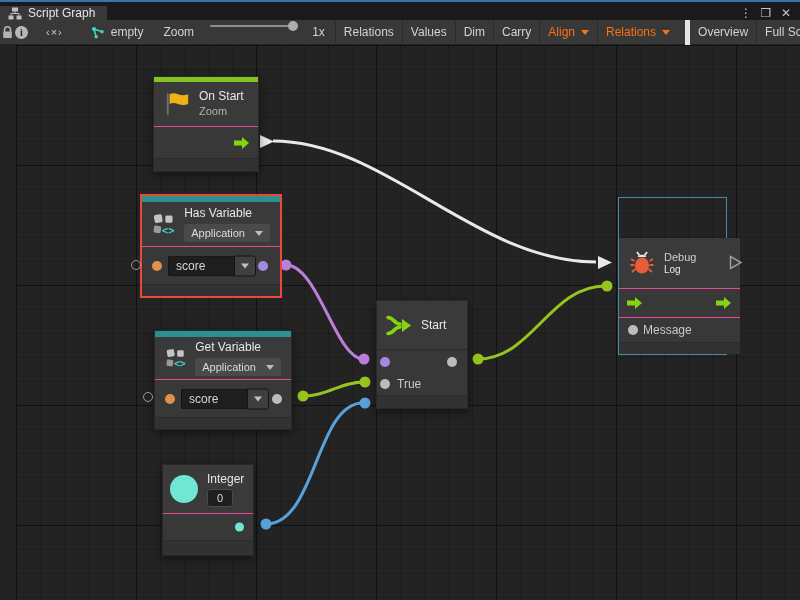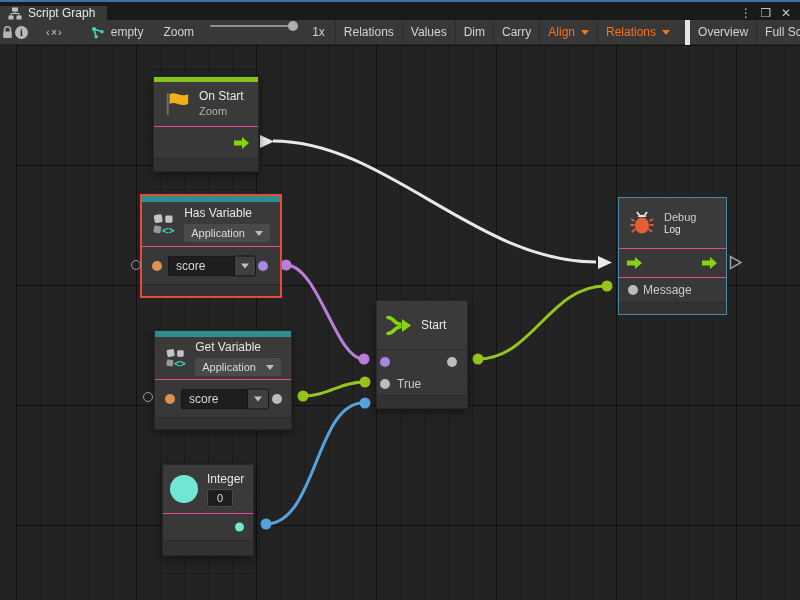--- a/index.html
+++ b/index.html
@@ -289,21 +289,21 @@
           <div class="valuebox">0</div>
         </div>
       </div>
       <div class="row" style="height:26px;">
         <span class="dot" style="right:9px;width:9px;height:9px;background:var(--port-cyan)"></span>
       </div>
       <div class="nfooter" style="height:14px;"></div>
     </div>
 
     <div class="hlwrap" style="left:602px;top:152px;width:107px;">
-      <div class="node" style="width:107px;">
+      <div class="node" style="width:121px;margin-top:40px;">
         <div class="head" style="height:50px;">
           <svg width="26" height="26" viewBox="0 0 26 26">
             <path d="M8,2 L10.5,5.5 M18,2 L15.5,5.5" stroke="#e9e9e9" stroke-width="1.8"></path>
             <path d="M8.5,7 a5,4 0 0 1 9,0" fill="#e9e9e9"></path>
             <path d="M5.5,11 L2,9 M5.5,15 L1.5,15 M6.5,19 L3,22 M20.5,11 L24,9 M20.5,15 L24.5,15 M19.5,19 L23,22" style="stroke:var(--bug-orange)" stroke-width="1.8"></path>
             <ellipse cx="13" cy="15.5" rx="7" ry="8" style="fill:var(--bug-orange)"></ellipse>
           </svg>
           <div>
             <div class="subtitle" style="color:#cfcfcf;">Debug</div>
             <div class="title" style="font-size:10px;">Log</div>

